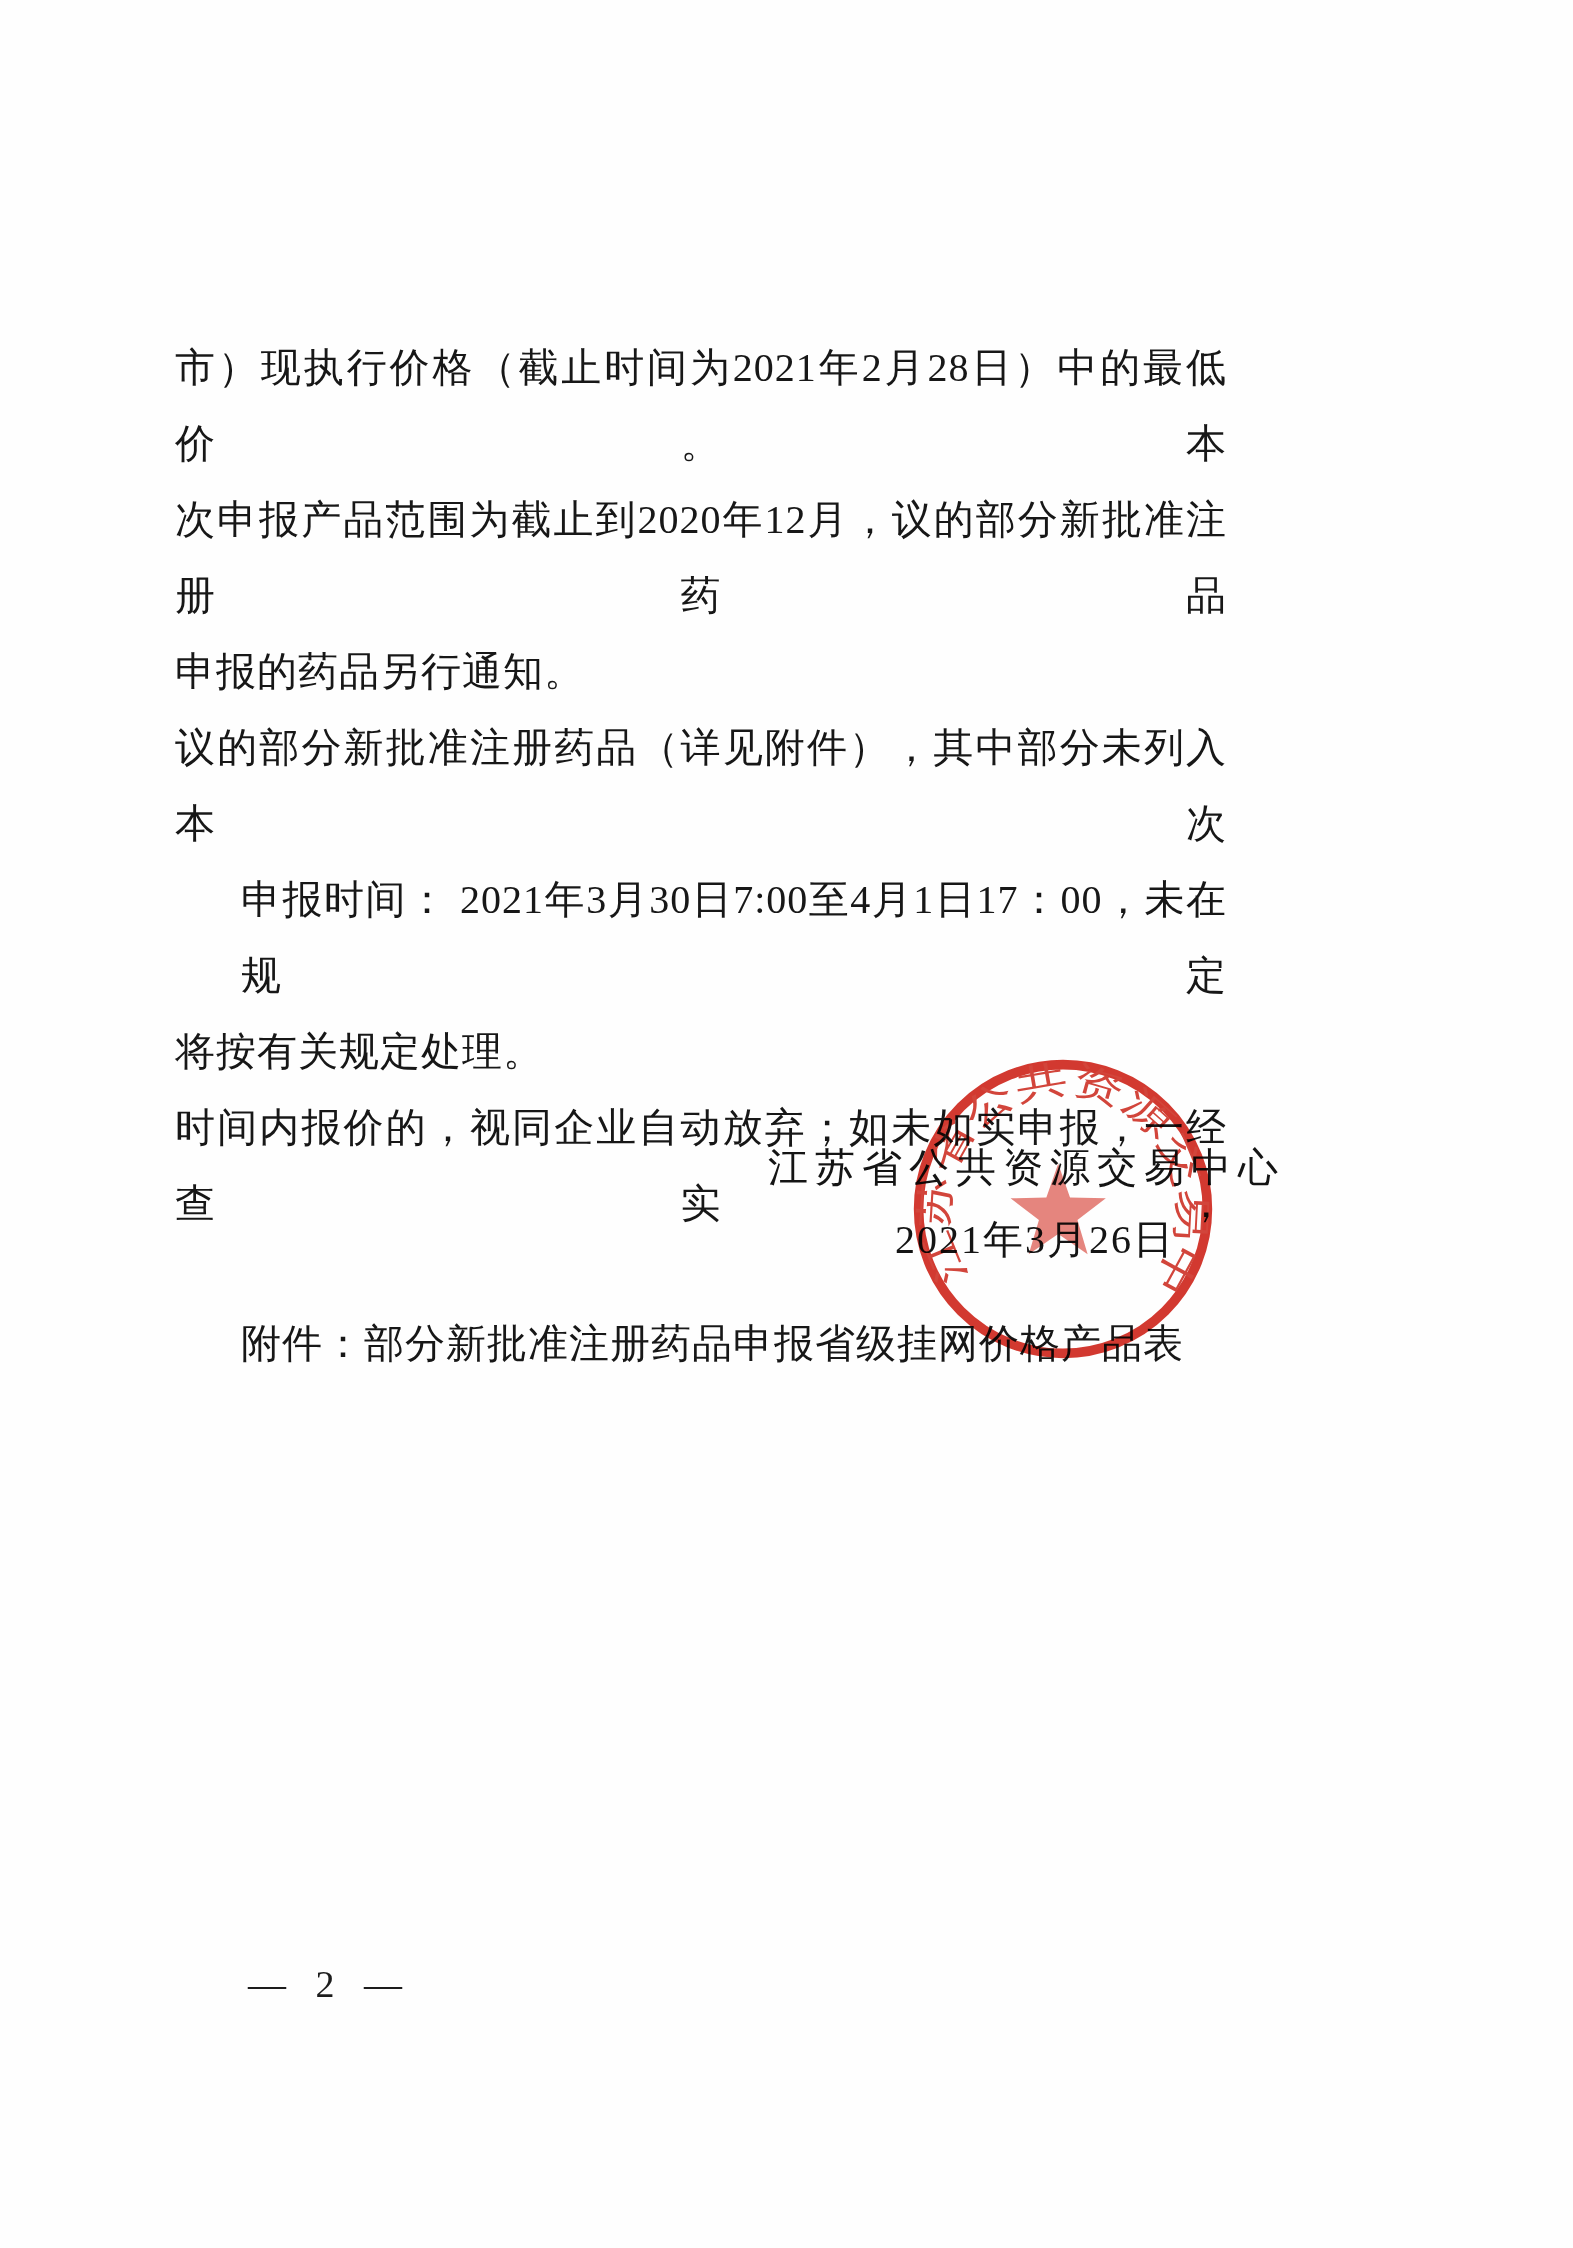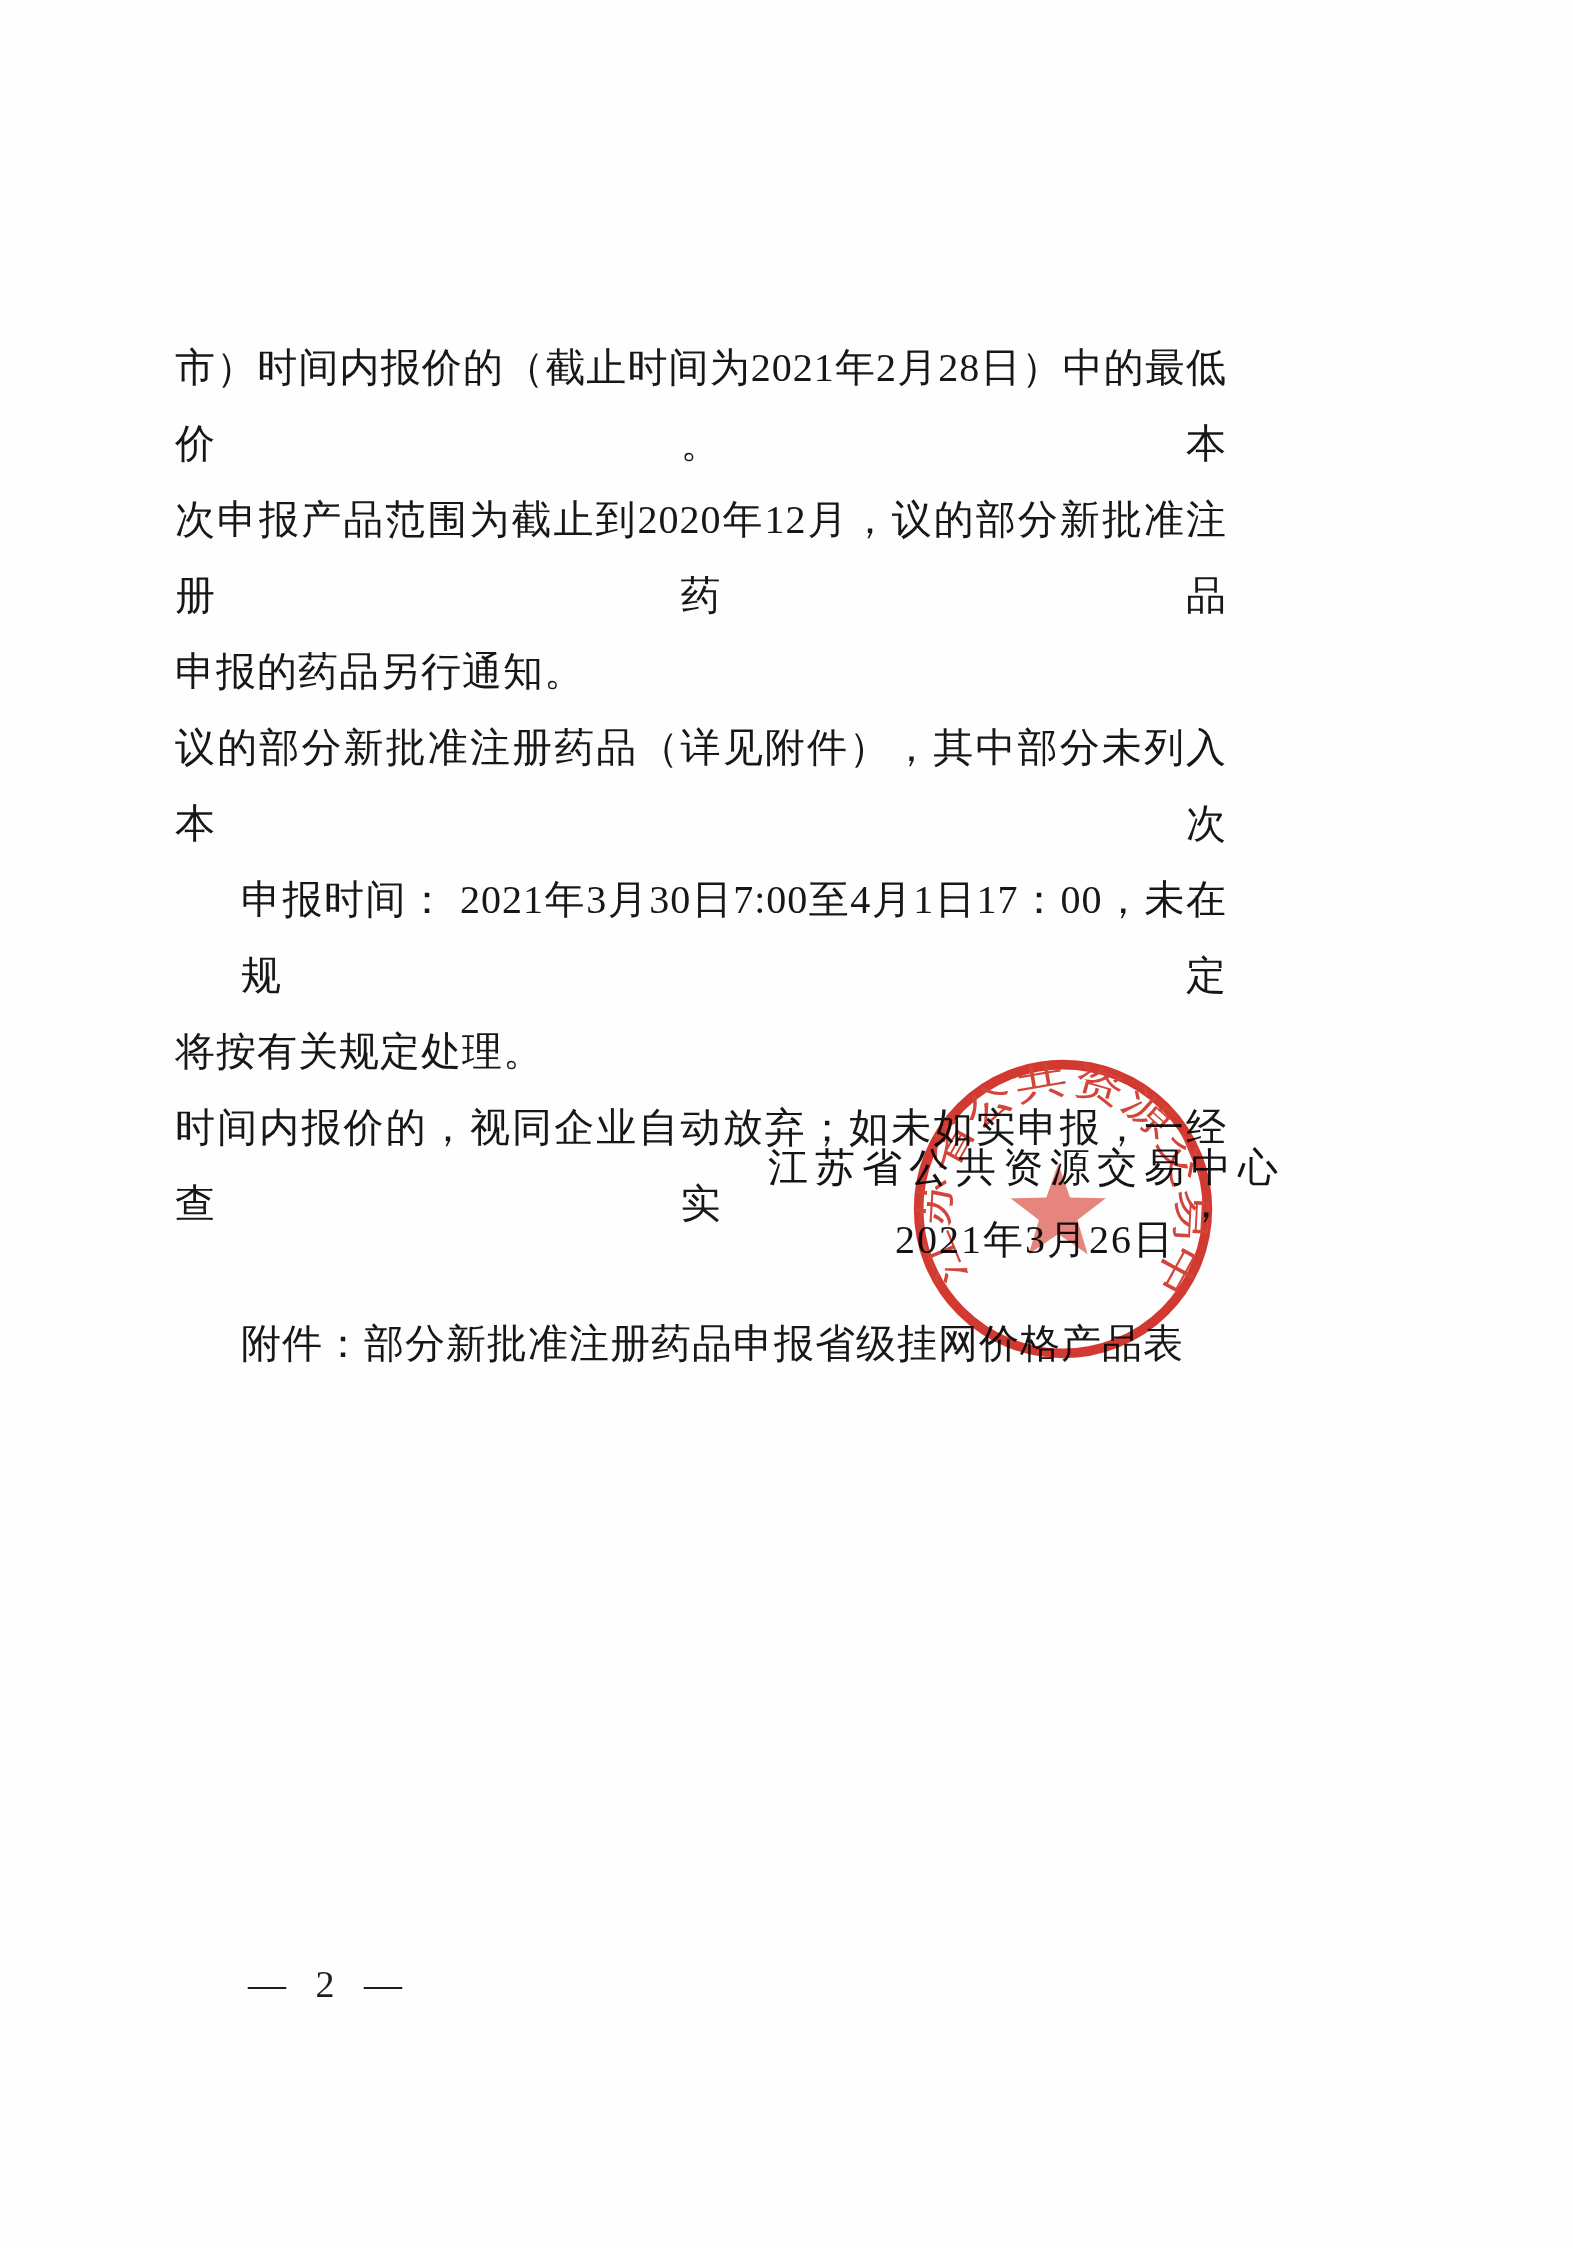--- a/index.html
+++ b/index.html
@@ -73,21 +73,21 @@
     color: #1c1c1c;
     white-space: nowrap;
   }
 </style>
 </head>
 <body>
 
 <div class="page">
 
   <div class="doc-body">
-    <div class="line justify">市）时间内报价的（截止时间为2021年2月28日）中的最低价。本</div>
+    <div class="line justify">市）现执行价格（截止时间为2021年2月28日）中的最低价。本</div>
     <div class="line justify">次申报产品范围为截止到2020年12月，议的部分新批准注册药品</div>
     <div class="line">申报的药品另行通知。</div>
     <div class="line justify">议的部分新批准注册药品（详见附件），其中部分未列入本次</div>
     <div class="line justify indent">申报时间： 2021年3月30日7:00至4月1日17：00，未在规定</div>
     <div class="line">将按有关规定处理。</div>
     <div class="line justify">时间内报价的，视同企业自动放弃；如未如实申报，一经查实，</div>
     <div class="line attach">附件：部分新批准注册药品申报省级挂网价格产品表</div>
   </div>
 
   <div class="sig-org">江苏省公共资源交易中心</div>

